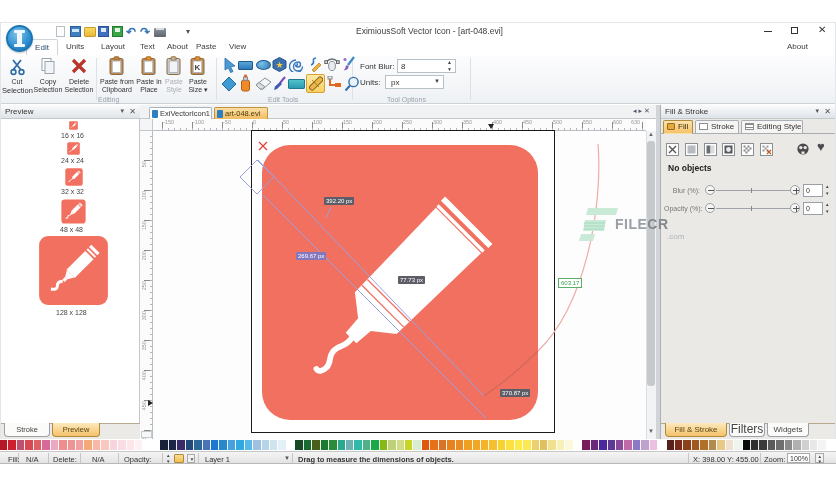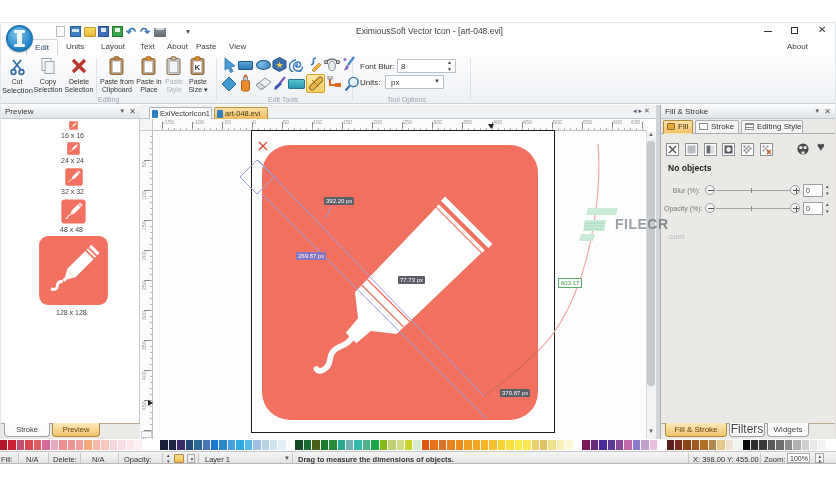--- a/index.html
+++ b/index.html
@@ -688,21 +688,21 @@
 <div class="ab" style="left:0;top:451px;width:836px;height:13px;background:linear-gradient(#f4f4f4,#e4e4e4);border-top:1px solid #c8c8c8;border-bottom:1px solid #b8b8b8;font-size:7.5px;color:#333">
 <span class="ab" style="left:18px;top:1px;width:1px;height:10px;background:#c6c6c6"></span>
 <span class="ab" style="left:48px;top:1px;width:1px;height:10px;background:#c6c6c6"></span>
 <span class="ab" style="left:80px;top:1px;width:1px;height:10px;background:#c6c6c6"></span>
 <span class="ab" style="left:118px;top:1px;width:1px;height:10px;background:#c6c6c6"></span>
 <span class="ab" style="left:162px;top:1px;width:1px;height:10px;background:#c6c6c6"></span>
 <span class="ab" style="left:198px;top:1px;width:1px;height:10px;background:#c6c6c6"></span>
 <span class="ab" style="left:292px;top:1px;width:1px;height:10px;background:#c6c6c6"></span>
 <span class="ab" style="left:688px;top:1px;width:1px;height:10px;background:#c6c6c6"></span>
 <span class="ab" style="left:760px;top:1px;width:1px;height:10px;background:#c6c6c6"></span>
-<span class="tx" style="left:1px;top:3px">Fill:</span>
+<span class="tx" style="left:8px;top:3px">Fill:</span>
 <span class="tx" style="left:26px;top:3px">N/A</span>
 <span class="tx" style="left:53px;top:3px">Delete:</span>
 <span class="tx" style="left:92px;top:3px">N/A</span>
 <span class="tx" style="left:124px;top:3px">Opacity:</span>
 <span class="tx" style="left:166px;top:1px;font-size:4.5px;line-height:5.5px;color:#444">▲<br>▼</span>
 <span class="ab" style="left:174px;top:2px;width:10px;height:9px;background:linear-gradient(#fbe092,#eec04e);border:1px solid #b08a3c;border-radius:1px"></span>
 <span class="ab" style="left:187px;top:2px;width:8px;height:9px;background:#f2f2f2;border:1px solid #aaa">
       <span class="ab" style="left:1.5px;top:1px;font-size:5px;color:#555">▼</span>
     </span>
 <span class="tx" style="left:205px;top:3px">Layer 1</span>

